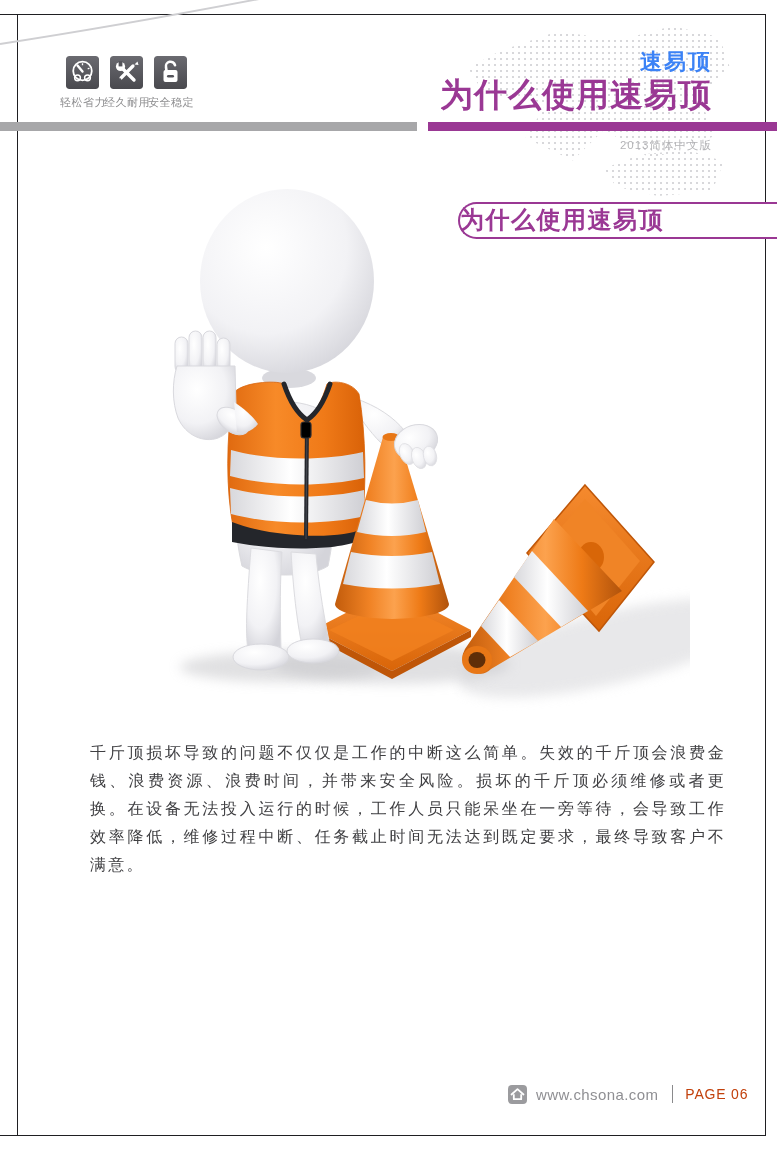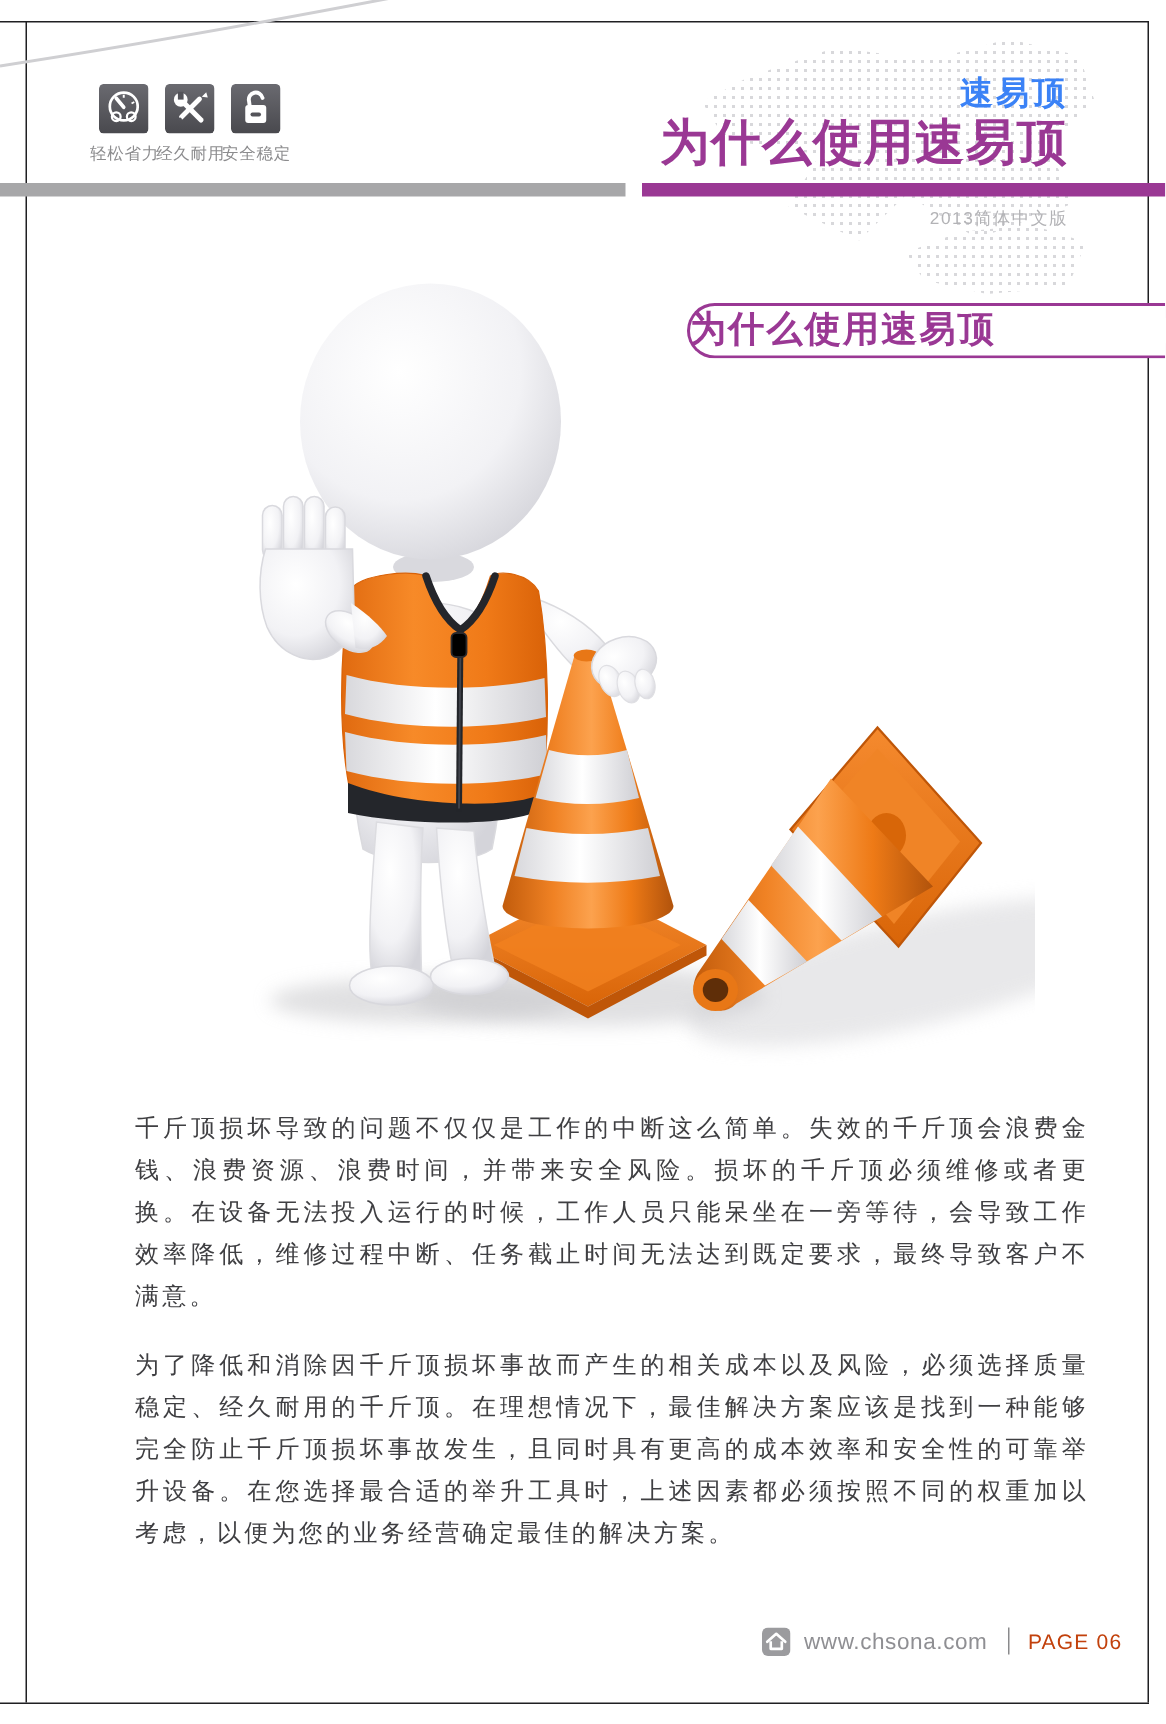--- a/index.html
+++ b/index.html
@@ -228,21 +228,20 @@
 
     <g>
       <ellipse cx="286" cy="272" rx="22" ry="17" transform="rotate(-18 286 272)" fill="url(#gWhite)" stroke="#d9d9de" stroke-width="1"></ellipse>
       <ellipse cx="277" cy="284" rx="7" ry="11" transform="rotate(-24 277 284)" fill="url(#gWhite)" stroke="#dfdfe3" stroke-width=".8"></ellipse>
       <ellipse cx="289" cy="288" rx="7" ry="11" transform="rotate(-20 289 288)" fill="url(#gWhite)" stroke="#dfdfe3" stroke-width=".8"></ellipse>
       <ellipse cx="300" cy="286" rx="6.5" ry="10" transform="rotate(-14 300 286)" fill="url(#gWhite)" stroke="#dfdfe3" stroke-width=".8"></ellipse>
     </g>
   </svg>
 
   <div class="body-text para p1" style="position:absolute;top:739px;">千斤顶损坏导致的问题不仅仅是工作的中断这么简单。失效的千斤顶会浪费金钱、浪费资源、浪费时间，并带来安全风险。损坏的千斤顶必须维修或者更换。在设备无法投入运行的时候，工作人员只能呆坐在一旁等待，会导致工作效率降低，维修过程中断、任务截止时间无法达到既定要求，最终导致客户不满意。</div>
-  <div class="body-text para p2" style="position:absolute;top:897px;">为了降低和消除因千斤顶损坏事故而产生的相关成本以及风险，必须选择质量稳定、经久耐用的千斤顶。在理想情况下，最佳解决方案应该是找到一种能够完全防止千斤顶损坏事故发生，且同时具有更高的成本效率和安全性的可靠举升设备。在您选择最合适的举升工具时，上述因素都必须按照不同的权重加以考虑，以便为您的业务经营确定最佳的解决方案。</div>
 
   <div class="footer">
     <svg class="home-badge" viewBox="0 0 19 19">
       <rect x="0" y="0" width="19" height="19" rx="4" fill="#9b9b9e"></rect>
       <path d="M3.5,9.5 L9.5,4.2 L15.5,9.5" fill="none" stroke="#ffffff" stroke-width="1.8" stroke-linecap="round" stroke-linejoin="round"></path>
       <path d="M5.8,9.2 V14.2 H13.2 V9.2" fill="none" stroke="#ffffff" stroke-width="1.8" stroke-linejoin="round"></path>
     </svg>
     <span class="site-url">www.chsona.com</span>
     <span class="foot-div"></span>
     <span class="page-num">PAGE 06</span>

